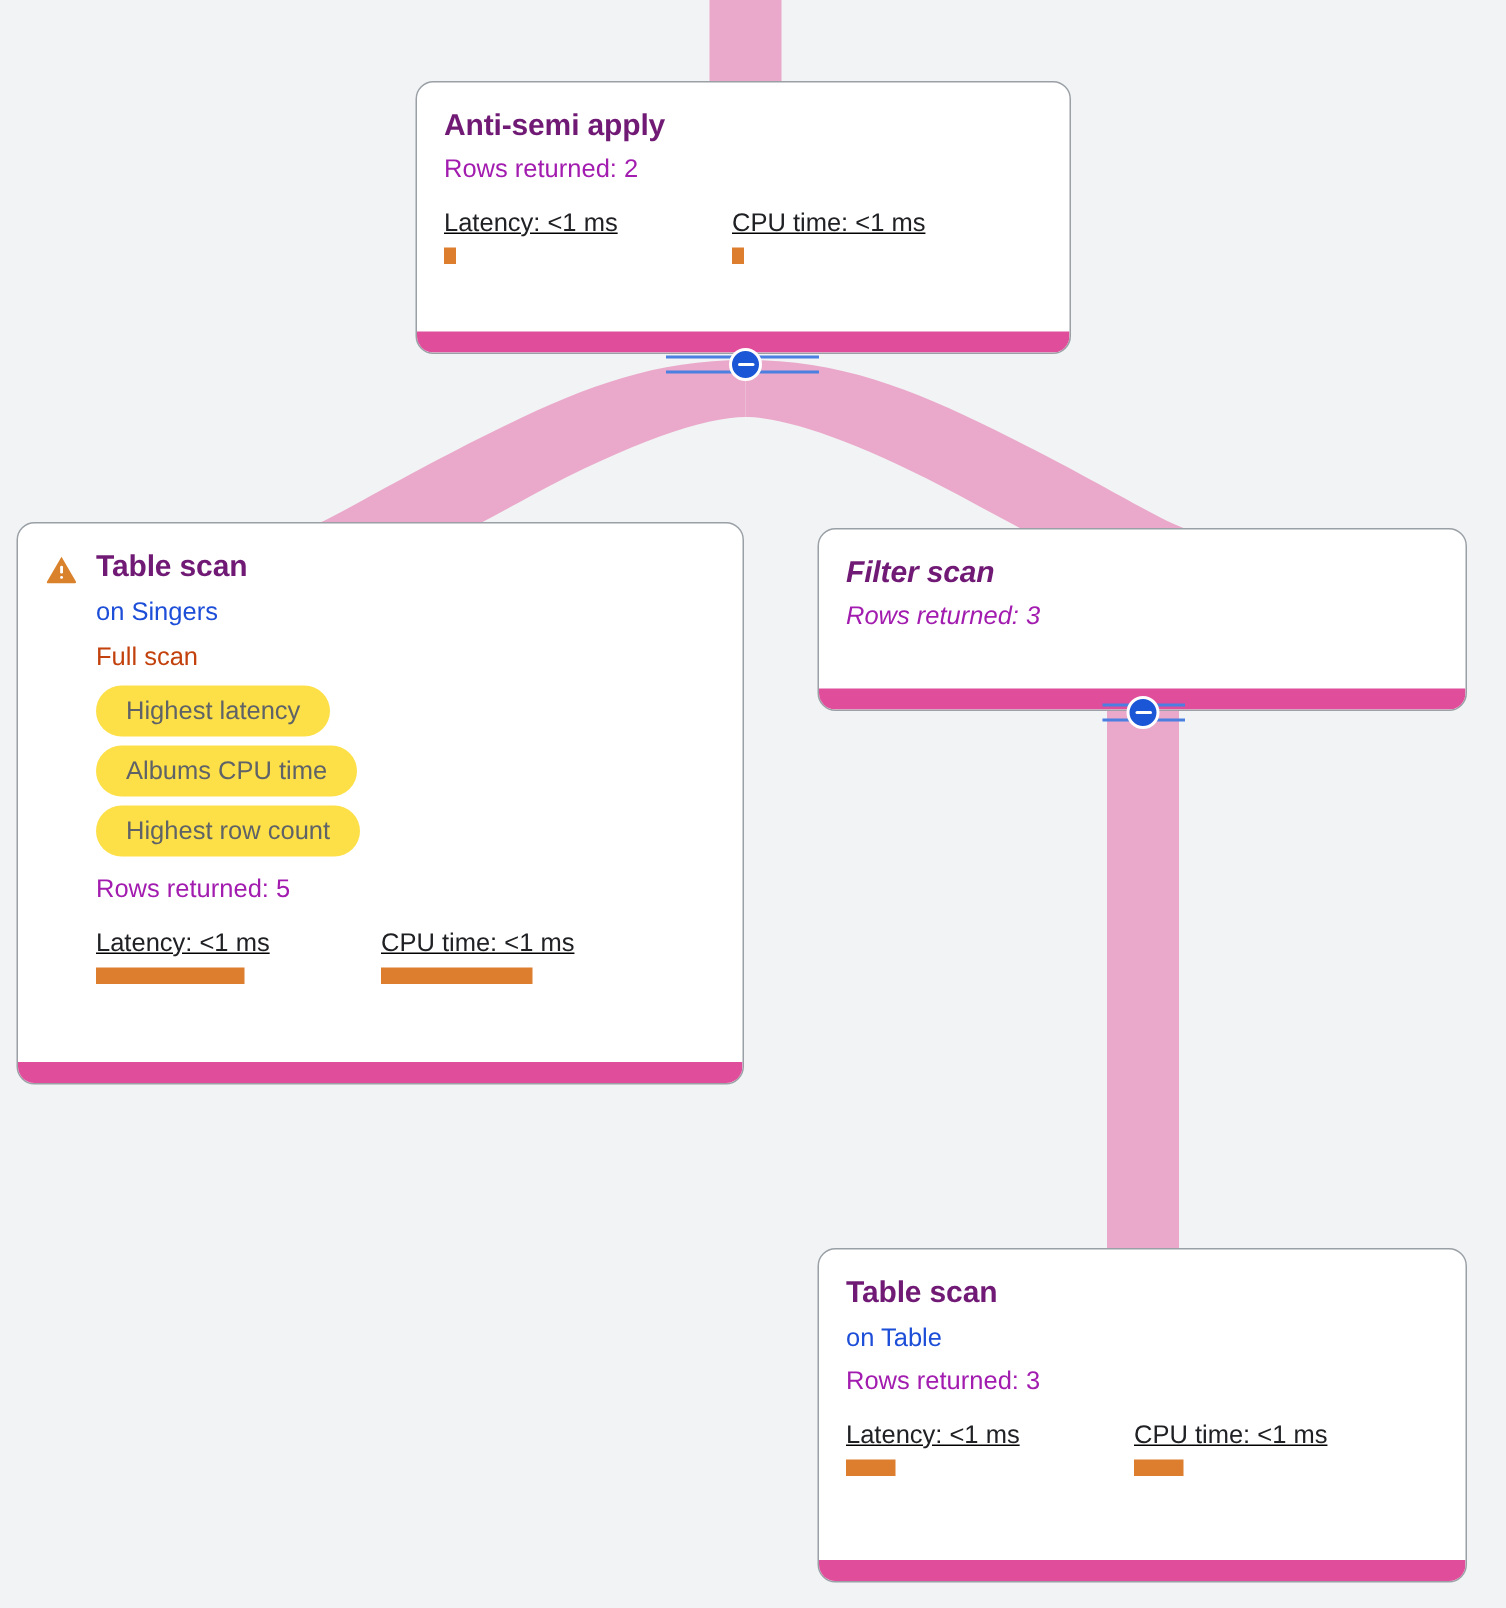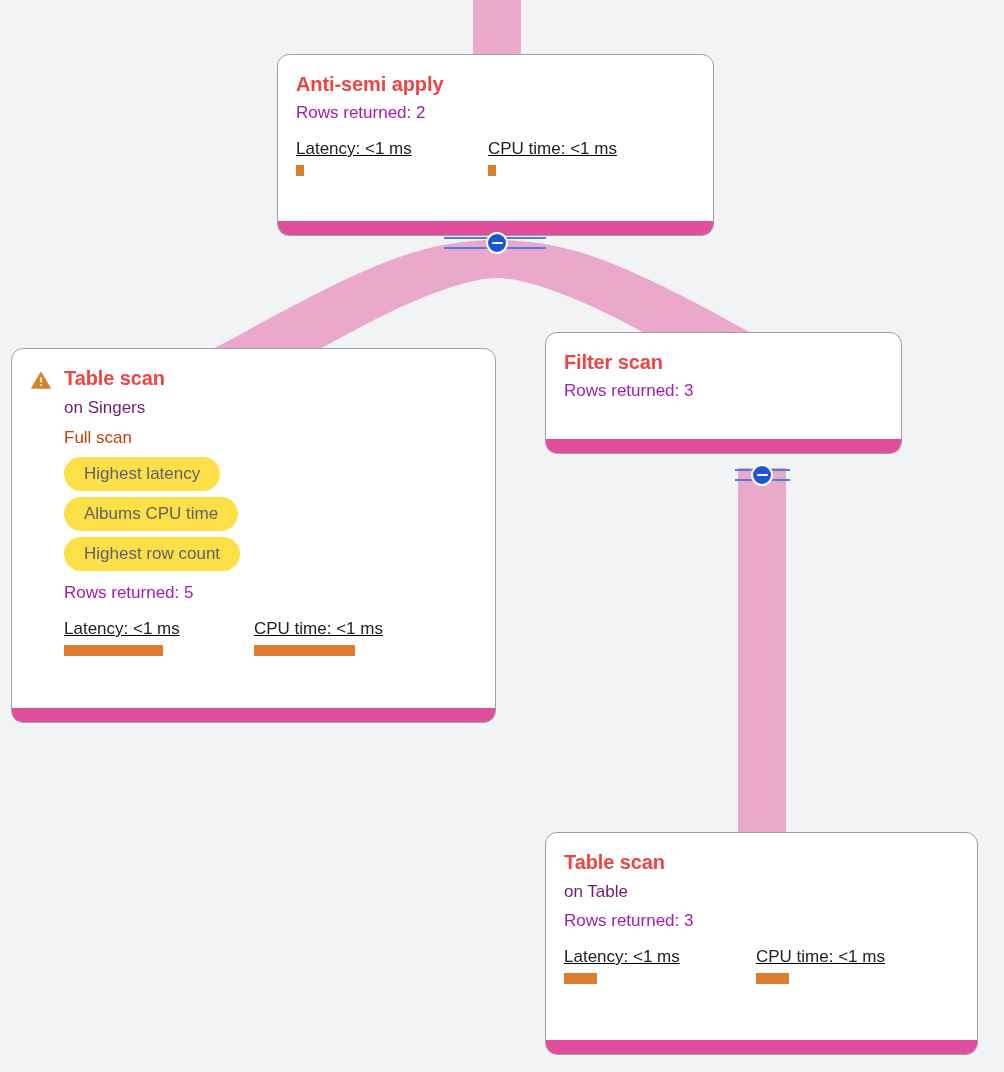--- a/index.html
+++ b/index.html
@@ -27,28 +27,28 @@
     height:14px;
     background:#e04e9b;
   }
 
   .title-row{display:flex;align-items:flex-start;gap:12px;}
   .warn-icon{
     width:22px;height:22px;flex:0 0 22px;margin-top:4px;position:relative;
   }
   .node-title{
     font-size:20px;
-    color:#ef4444;
+    color:#701a75;
     font-weight:bold;
     line-height:26px;
     letter-spacing:-0.1px;
   }
   .sub-line{
     font-size:17px;
-    color:#701a75;
+    color:#1d4ed8;
     line-height:26px;
     margin-top:4px;
   }
   .sub-line.muted{color:#c2410c;}
   .rows-line{
     font-size:17px;
     color:#a21caf;
     line-height:26px;
     margin-top:3px;
   }
@@ -206,21 +206,21 @@
           <div>
             <div class="metric-label">CPU time: &lt;1 ms</div>
             <div class="metric-bar" style="width:101px;"></div>
           </div>
         </div>
       </div>
     </div>
     <div class="node-footer"></div>
   </div>
 
-  <div class="node" style="left:545px;top:332px;width:357px;height:122px;">
+  <div class="node" style="left:545px;top:352px;width:433px;height:122px;font-style:italic;">
     <div class="node-body">
       <div class="title-row">
         <div class="node-title">Filter scan</div>
       </div>
       <div class="rows-line">Rows returned: 3</div>
     </div>
     <div class="node-footer"></div>
   </div>
 
   <div class="collapse-lines" style="left:735px;top:468px;width:32px;">

